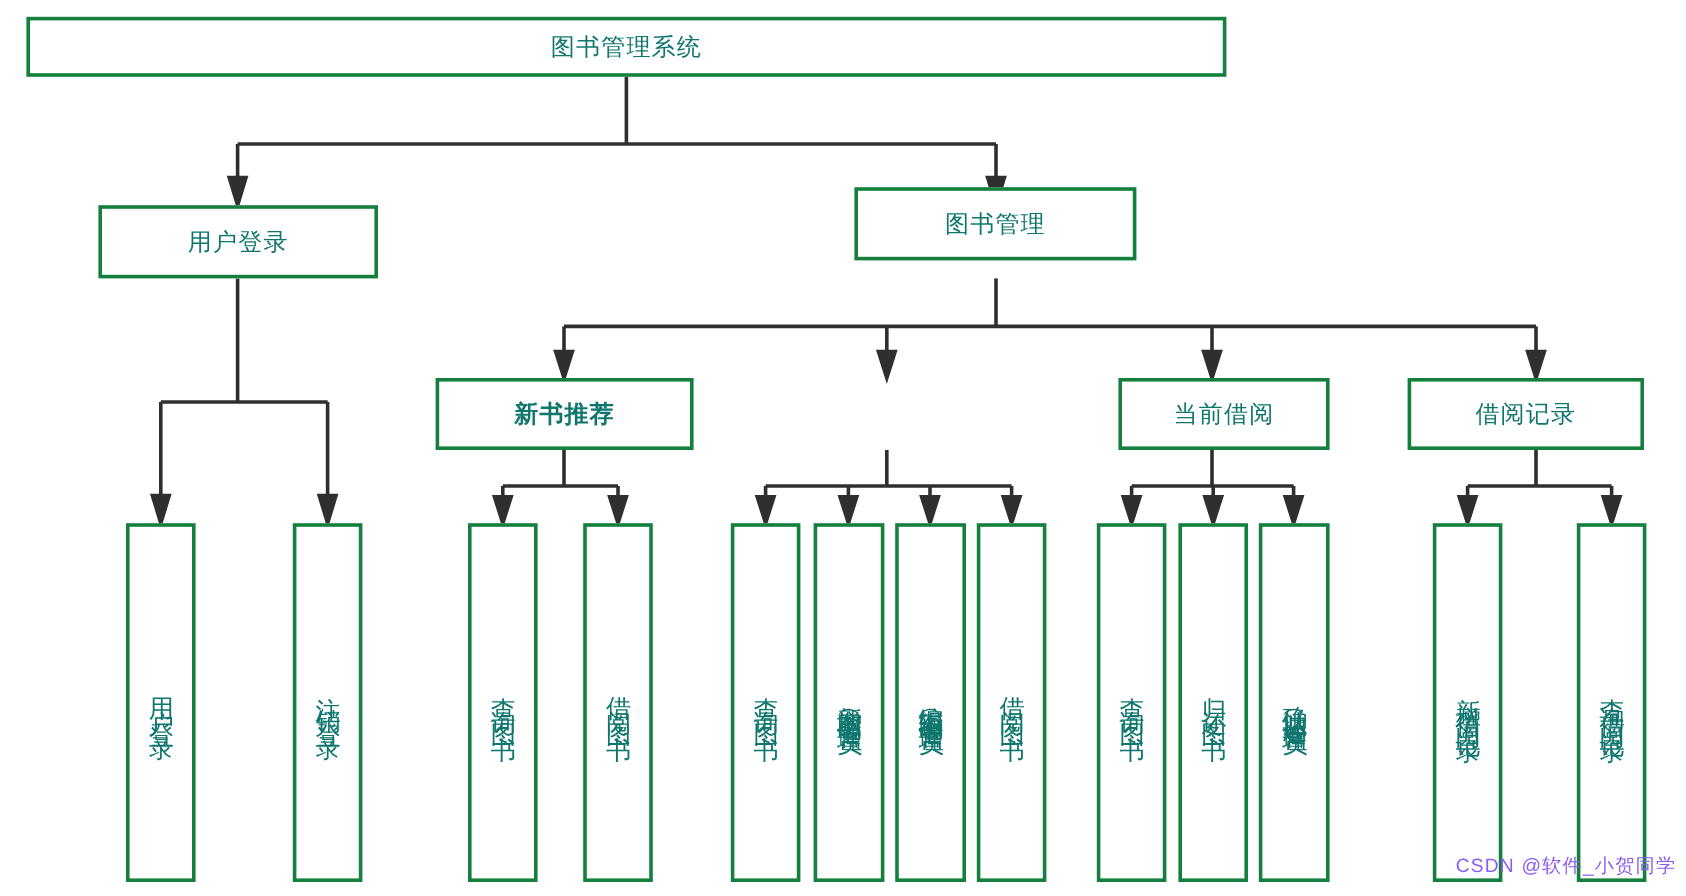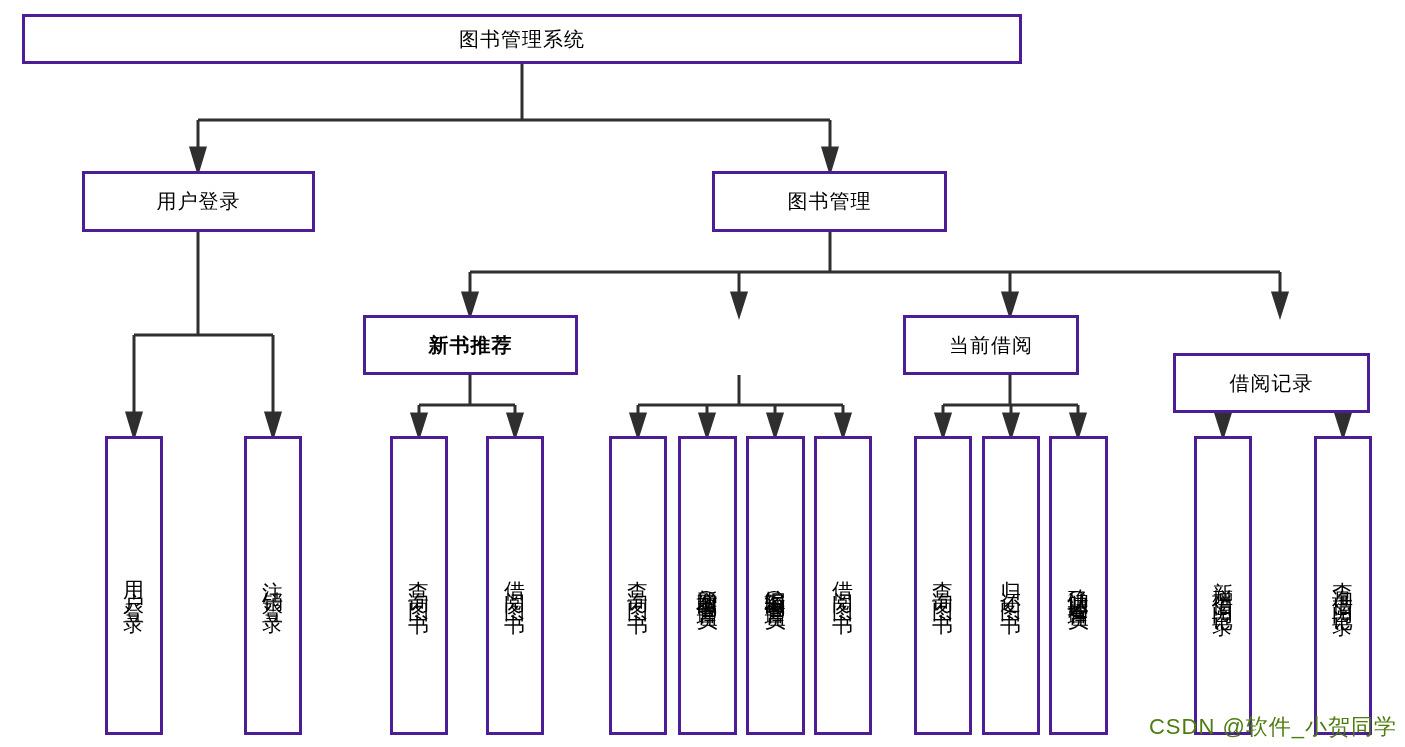--- a/index.html
+++ b/index.html
@@ -17,43 +17,43 @@
   }
   .connectors {
     position: absolute;
     left: 0; top: 0;
     width: 1405px; height: 747px;
     pointer-events: none;
   }
   .node {
     position: absolute;
     box-sizing: border-box;
-    border: 3px solid #4c1d95;
+    border: 3px solid #15803d;
     background: #ffffff;
     display: flex;
     align-items: center;
     justify-content: center;
-    color: #000000;
+    color: #0f766e;
   }
   .hnode { font-size: 20px; letter-spacing: 1px; }
   .leaf  { font-size: 21px; }
   .leaf .vtext {
     writing-mode: vertical-rl;
     text-orientation: mixed;
     line-height: 1;
   }
   .ls-a .vtext { letter-spacing: 11px; }  
   .ls-b .vtext { letter-spacing: 7px; }   
   .ls-c .vtext { letter-spacing: 3px; }   
   .watermark {
     position: absolute;
     right: 8px;
     top: 712px;
-    font-size: 22px;
-    color: #4d7c0f;
+    font-size: 16px;
+    color: #8b5cf6;
     letter-spacing: 1px;
     white-space: nowrap;
     z-index: 5;
   }
 </style>
 </head>
 <body>
 
 <div class="canvas">
 
@@ -135,31 +135,31 @@
     </g>
   </svg>
 
   <div class="node hnode" style="left:22px; top:14px; width:1000px; height:50px;">
     <span>图书管理系统</span>
   </div>
 
   <div class="node hnode" style="left:82px; top:171px; width:233px; height:61px;">
     <span>用户登录</span>
   </div>
-  <div class="node hnode" style="left:712px; top:171px; width:235px; height:61px;">
+  <div class="node hnode" style="left:712px; top:156px; width:235px; height:61px;">
     <span>图书管理</span>
   </div>
 
   <div class="node hnode" style="left:363px; top:315px; width:215px; height:60px;font-weight:bold;">
     <span>新书推荐</span>
   </div>
-  <div class="node hnode" style="left:903px; top:315px; width:176px; height:60px;">
+  <div class="node hnode" style="left:932px; top:315px; width:176px; height:60px;">
     <span>当前借阅</span>
   </div>
-  <div class="node hnode" style="left:1173px; top:315px; width:197px; height:60px;margin-top:38px;">
+  <div class="node hnode" style="left:1173px; top:315px; width:197px; height:60px;">
     <span>借阅记录</span>
   </div>
 
   <div class="node leaf ls-a" style="left:105px; top:436px; width:58px; height:299px;">
     <span class="vtext">用户登录</span>
   </div>
   <div class="node leaf ls-a" style="left:244px; top:436px; width:58px; height:299px;">
     <span class="vtext">注销登录</span>
   </div>
 

